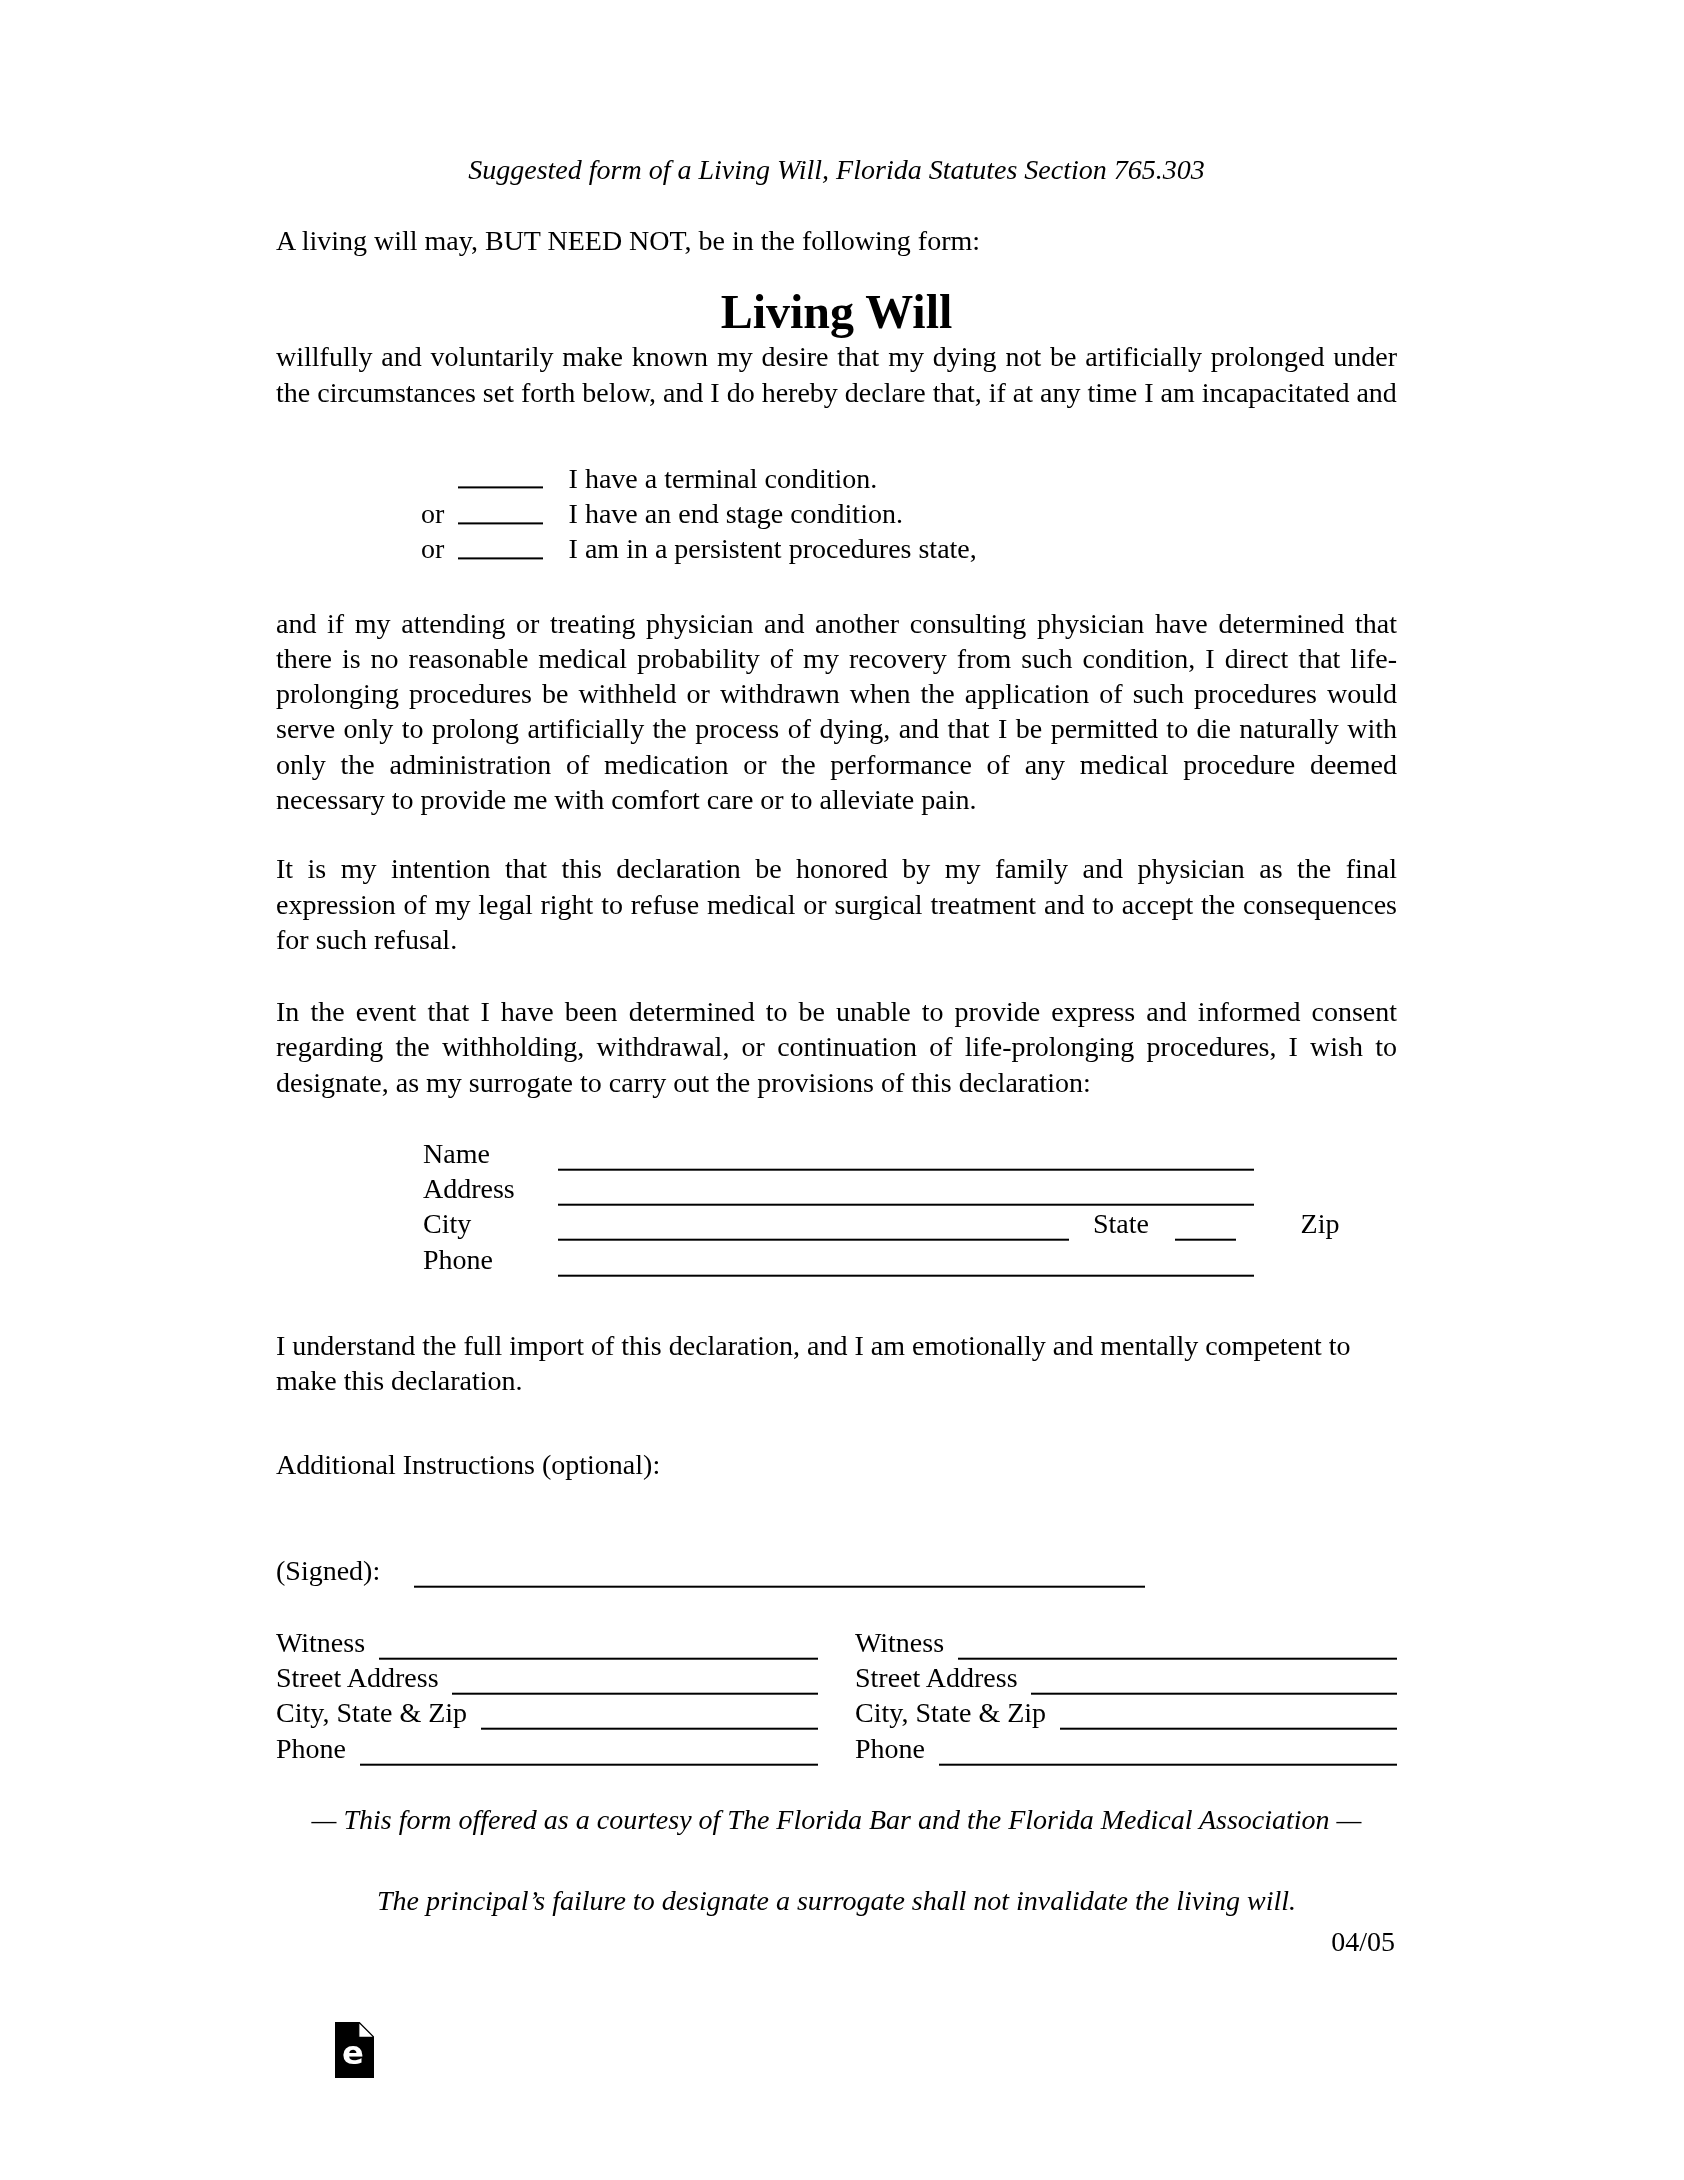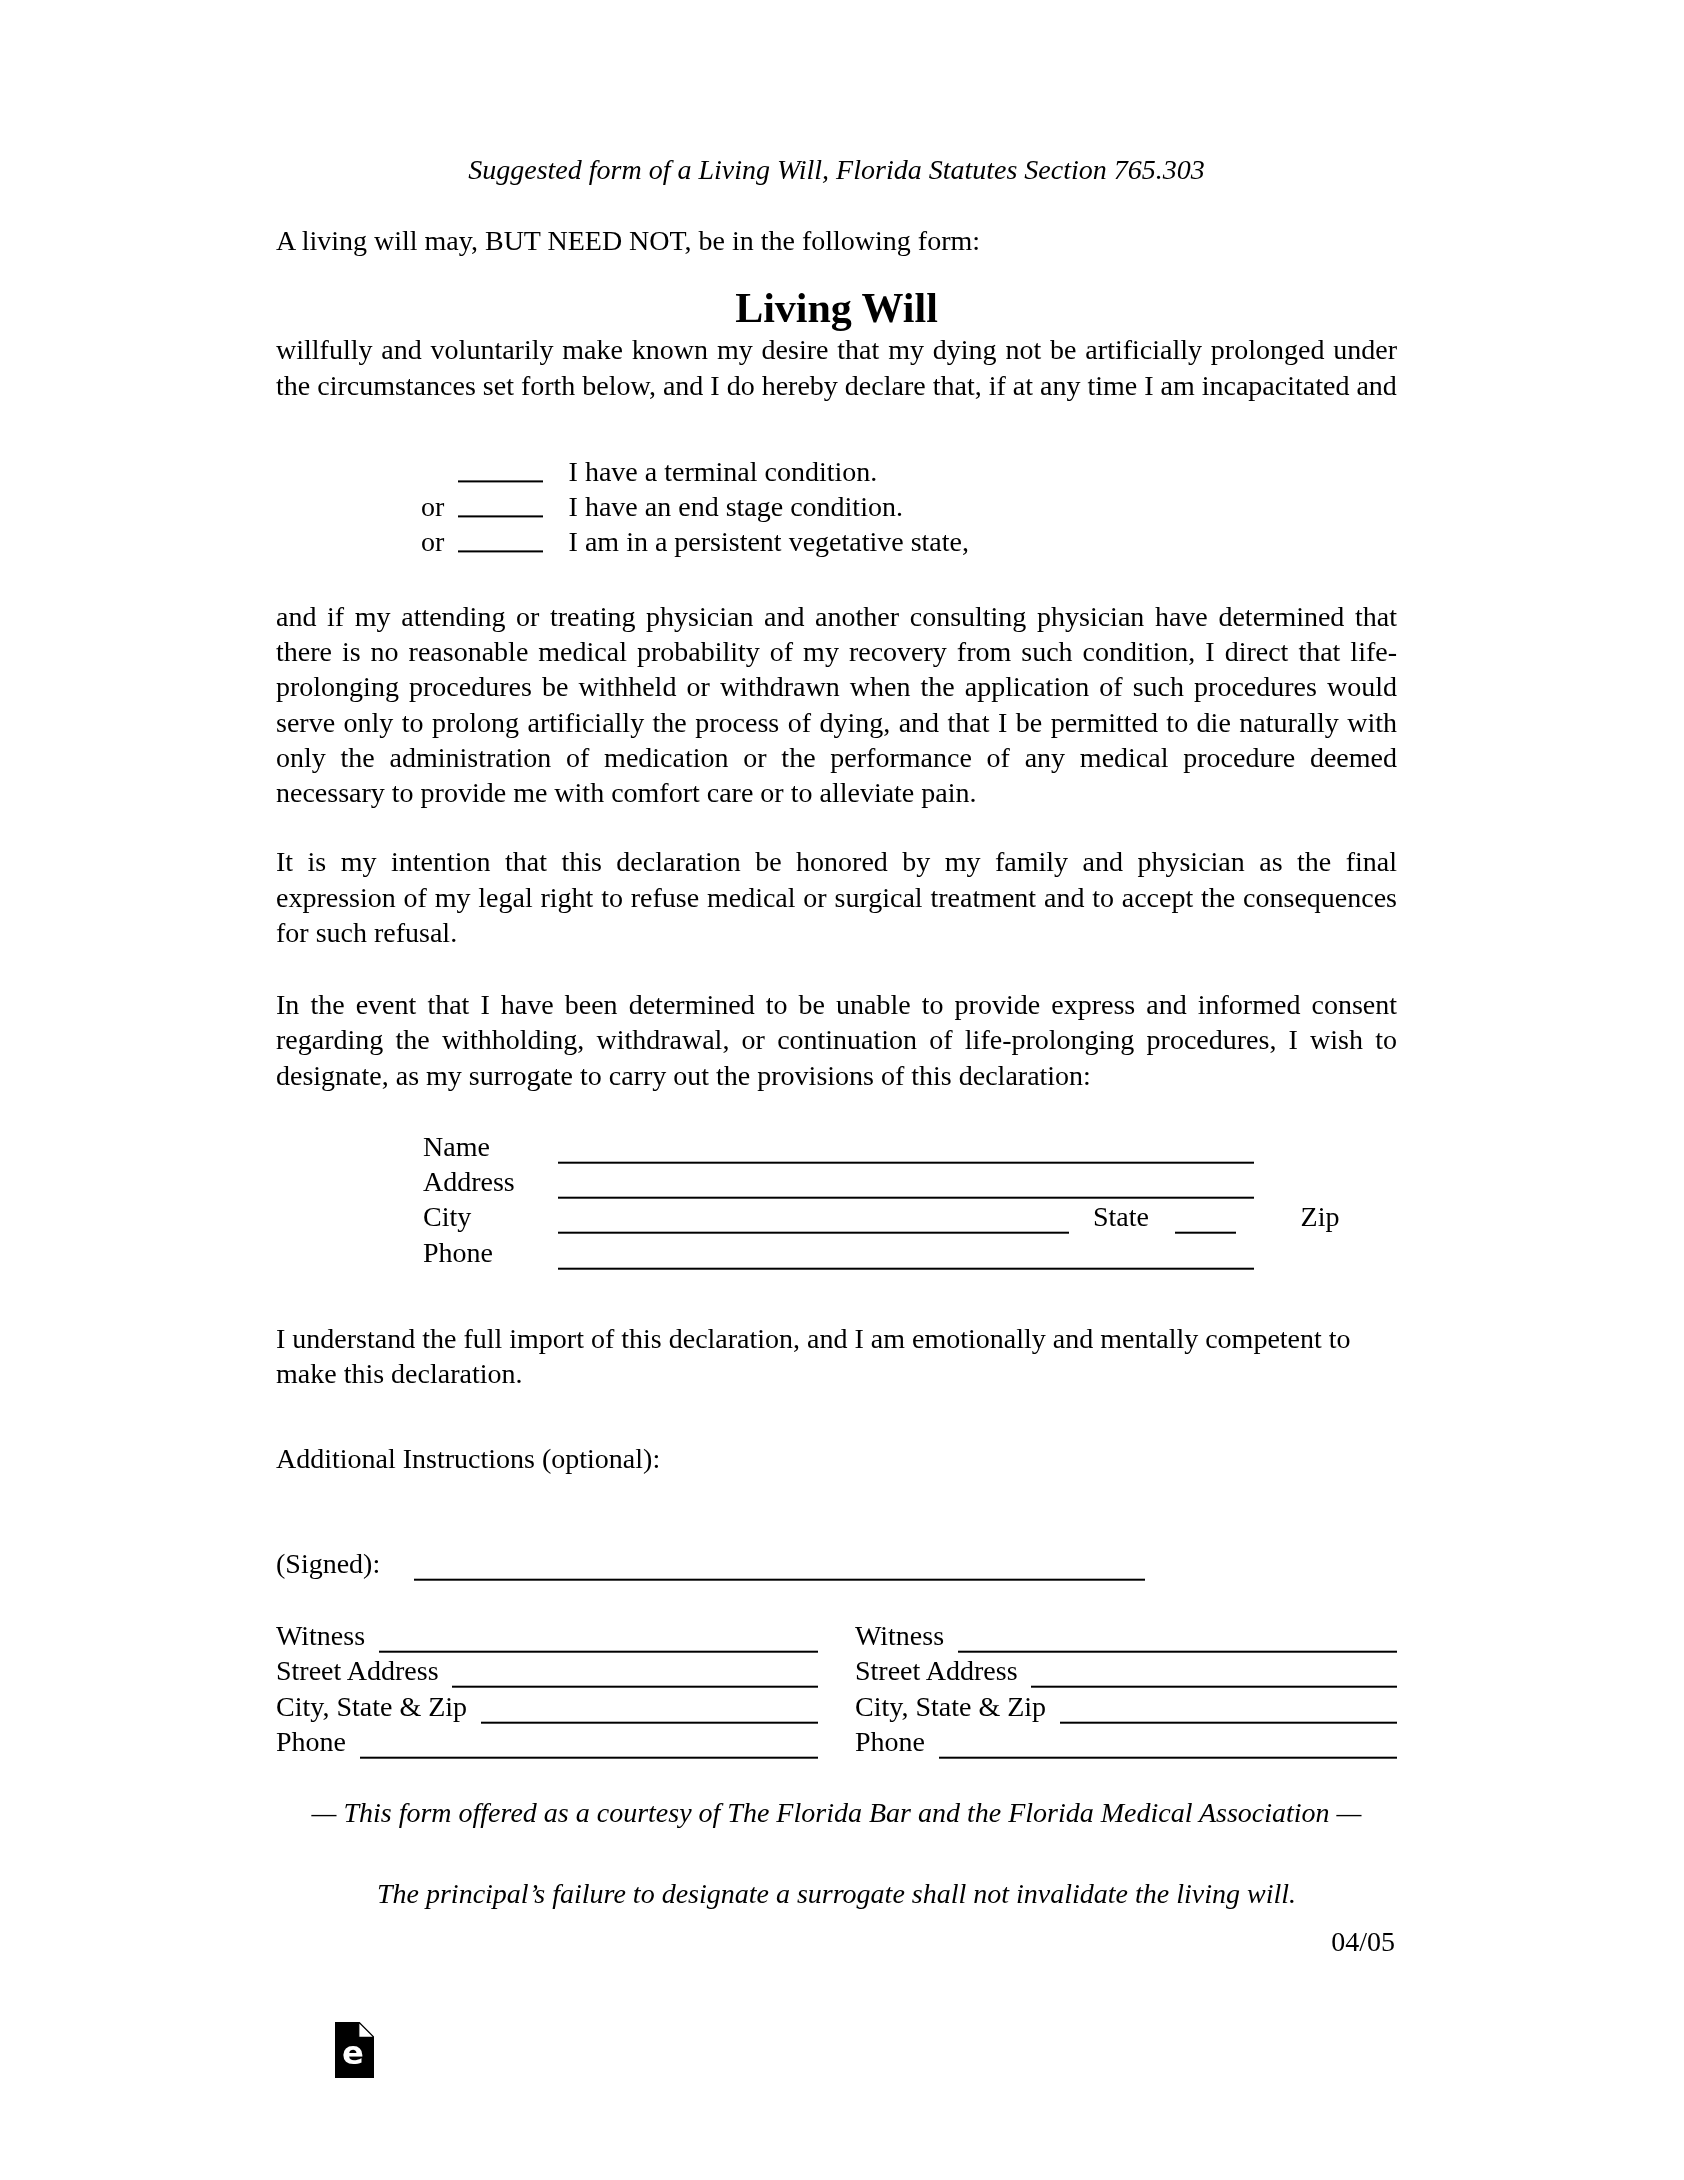--- a/index.html
+++ b/index.html
@@ -15,21 +15,21 @@
     font-size: 28px;
     line-height: 1.26;
     padding: 152px 160px 0 149px;
     overflow: hidden;
   }
   .it { font-style: italic; }
   .ctr { text-align: center; }
   .jst { text-align: justify; }
   .title {
     margin-top: 25.6px;
-    font-size: 42px;
+    font-size: 48px;
     font-weight: bold;
     line-height: 1.15;
     text-align: center;
   }
   .fl { display: flex; align-items: baseline; }
   .bl {
     display: inline-block;
     height: 0;
     border-bottom: 2.6px solid #000;
     transform: translateY(7.7px);
@@ -94,21 +94,21 @@
       <span class="cond-text">I have a terminal condition.</span>
     </div>
     <div class="cond-row">
       <span class="cond-or">or</span>
       <span class="bl cond-bl"></span>
       <span class="cond-text">I have an end stage condition.</span>
     </div>
     <div class="cond-row">
       <span class="cond-or">or</span>
       <span class="bl cond-bl"></span>
-      <span class="cond-text">I am in a persistent vegetative state,</span>
+      <span class="cond-text">I am in a persistent procedures state,</span>
     </div>
   </div>
 
   <div class="jst p1">and if my attending or treating physician and another consulting physician have determined that there is no reasonable medical probability of my recovery from such condition, I direct that life-prolonging procedures be withheld or withdrawn when the application of such procedures would serve only to prolong artificially the process of dying, and that I be permitted to die naturally with only the administration of medication or the performance of any medical procedure deemed necessary to provide me with comfort care or to alleviate pain.</div>
 
   <div class="jst p2">It is my intention that this declaration be honored by my family and physician as the final expression of my legal right to refuse medical or surgical treatment and to accept the consequences for such refusal.</div>
 
   <div class="jst p3">In the event that I have been determined to be unable to provide express and informed consent regarding the withholding, withdrawal, or continuation of life-prolonging procedures, I wish to designate, as my surrogate to carry out the provisions of this declaration:</div>
 
   <div class="sur">

